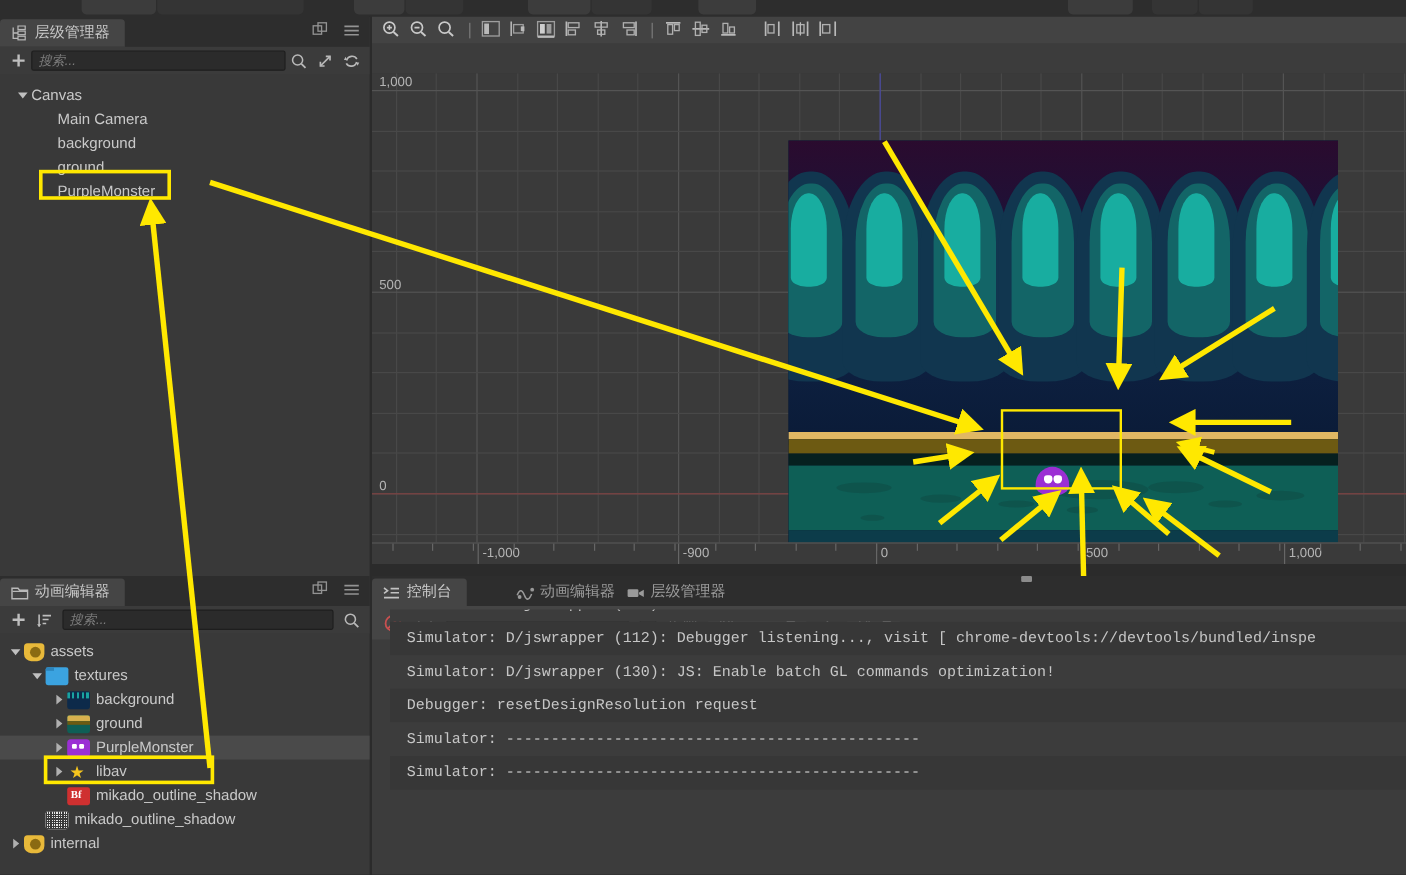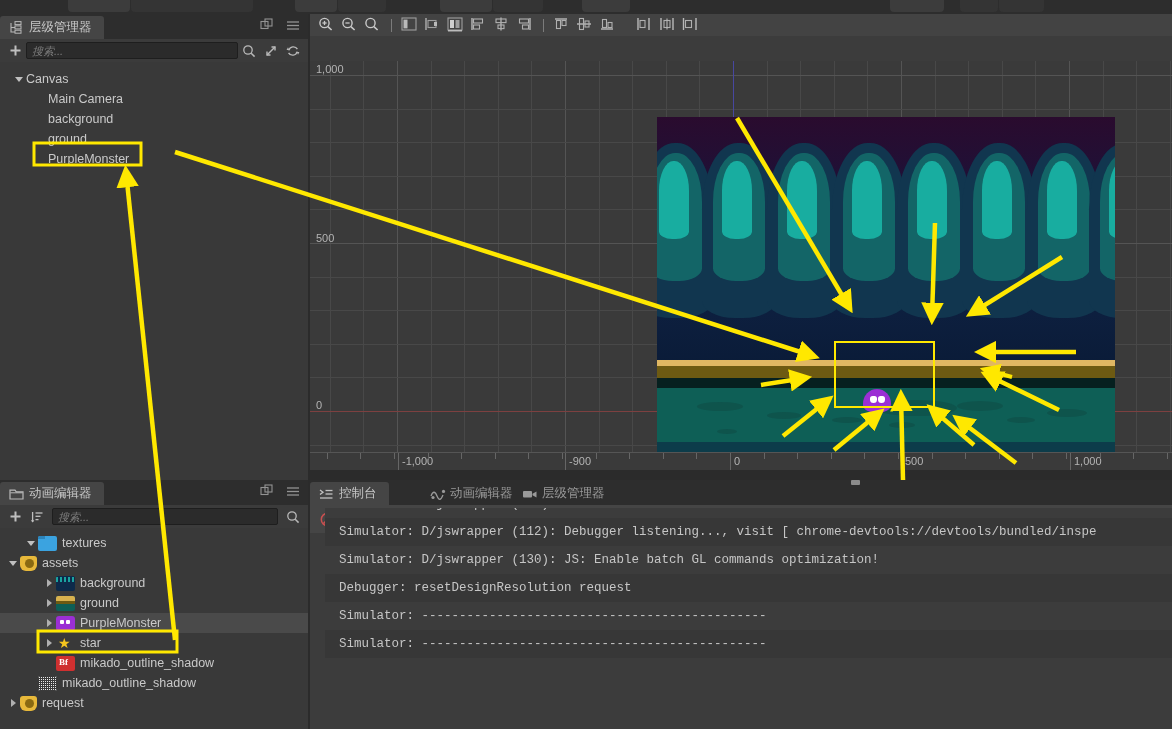--- a/index.html
+++ b/index.html
@@ -264,33 +264,33 @@
       <input class="srch" style="margin: 0px 4px;" value="" placeholder="搜索...">
       <span class="tool-ic">
         <svg width="14" height="14" viewBox="0 0 14 14">
             <circle cx="6" cy="6" r="4.2" fill="none" stroke="#cfcfcf" stroke-width="1.3"></circle>
             <path d="M9.2 9.2L12.6 12.6" stroke="#cfcfcf" stroke-width="1.5"></path>
           </svg>
       </span>
     </div>
 
     <div class="tree" id="assets-tree" style="padding-top:5px;">
+        <div class="trow" style="padding-left: 6px;">
+          <span class="tri down"></span>
+          <span class="tile" style="background: rgb(232, 185, 58); border-radius: 3px 3px 6px 6px; width: 17px;">
+            <span style="position:absolute;left:5px;top:3px;width:9px;height:9px;border-radius:50%;background:#8a6a12"></span>
+          </span>
+          <span>assets</span>
+        </div>
         <div class="trow" style="padding-left: 24px;">
           <span class="tri down"></span>
           <span class="tile" style="background: rgb(59, 163, 224); border-radius: 2px;">
             <span style="position:absolute;left:0;top:0;width:7px;height:3px;background:#2c84bb"></span>
           </span>
           <span>textures</span>
-        </div>
-        <div class="trow" style="padding-left: 6px;">
-          <span class="tri down"></span>
-          <span class="tile" style="background: rgb(232, 185, 58); border-radius: 3px 3px 6px 6px; width: 17px;">
-            <span style="position:absolute;left:5px;top:3px;width:9px;height:9px;border-radius:50%;background:#8a6a12"></span>
-          </span>
-          <span>assets</span>
         </div>
         <div class="trow" style="padding-left: 42px;">
           <span class="tri right"></span>
           <span class="tile" style="background: rgb(13, 42, 74);">
             <span style="position:absolute;left:0;top:1px;width:100%;height:5px;background:repeating-linear-gradient(90deg,#1aa3a0 0 2px,#0d2a4a 2px 4px)"></span>
           </span>
           <span>background</span>
         </div>
         <div class="trow" style="padding-left: 42px;">
           <span class="tri right"></span>
@@ -306,42 +306,42 @@
             <span style="position:absolute;left:4px;top:4px;width:4px;height:4px;background:#fff;border-radius:1px"></span>
             <span style="position:absolute;left:10px;top:4px;width:4px;height:4px;background:#fff;border-radius:1px"></span>
           </span>
           <span>PurpleMonster</span>
         </div>
         <div class="trow" style="padding-left: 42px;">
           <span class="tri right"></span>
           <span class="tile" style="background: transparent;">
             <span style="position:absolute;left:2px;top:0px;font-size:14px;line-height:14px;color:#f5c51e">★</span>
           </span>
-          <span>star</span>
+          <span>libav</span>
         </div>
         <div class="trow" style="padding-left: 42px;">
           <span class="tri"></span>
           <span class="tile" style="background: rgb(207, 48, 48); border-radius: 2px;">
             <span style="position:absolute;left:3px;top:1px;font-size:9px;font-weight:bold;color:#fff;font-family:'Liberation Serif',serif">Bf</span>
           </span>
           <span>mikado_outline_shadow</span>
         </div>
         <div class="trow" style="padding-left: 24px;">
           <span class="tri"></span>
           <span class="tile" style="background: rgb(233, 233, 233);">
             <span style="position:absolute;inset:0;background:repeating-linear-gradient(90deg,#3a3a3a 0 1px,transparent 1px 2px),repeating-linear-gradient(0deg,#3a3a3a 0 1px,transparent 1px 2px)"></span>
           </span>
           <span>mikado_outline_shadow</span>
         </div>
         <div class="trow" style="padding-left: 6px;">
           <span class="tri right"></span>
           <span class="tile" style="background: rgb(232, 185, 58); border-radius: 3px 3px 6px 6px; width: 17px;">
             <span style="position:absolute;left:5px;top:3px;width:9px;height:9px;border-radius:50%;background:#8a6a12"></span>
           </span>
-          <span>request</span>
+          <span>internal</span>
         </div>
       </div>
   </div>
 
   <div class="panel" id="scene">
 
     <div id="scene-toolbar">
       <span class="al"><svg width="20" height="16" viewBox="0 0 20 16">
             <circle cx="8.5" cy="7" r="4.6" fill="none" stroke="#c9c9c9" stroke-width="1.4"></circle>
             <path d="M11.9 10.6L15.6 14" stroke="#c9c9c9" stroke-width="1.6"></path>

